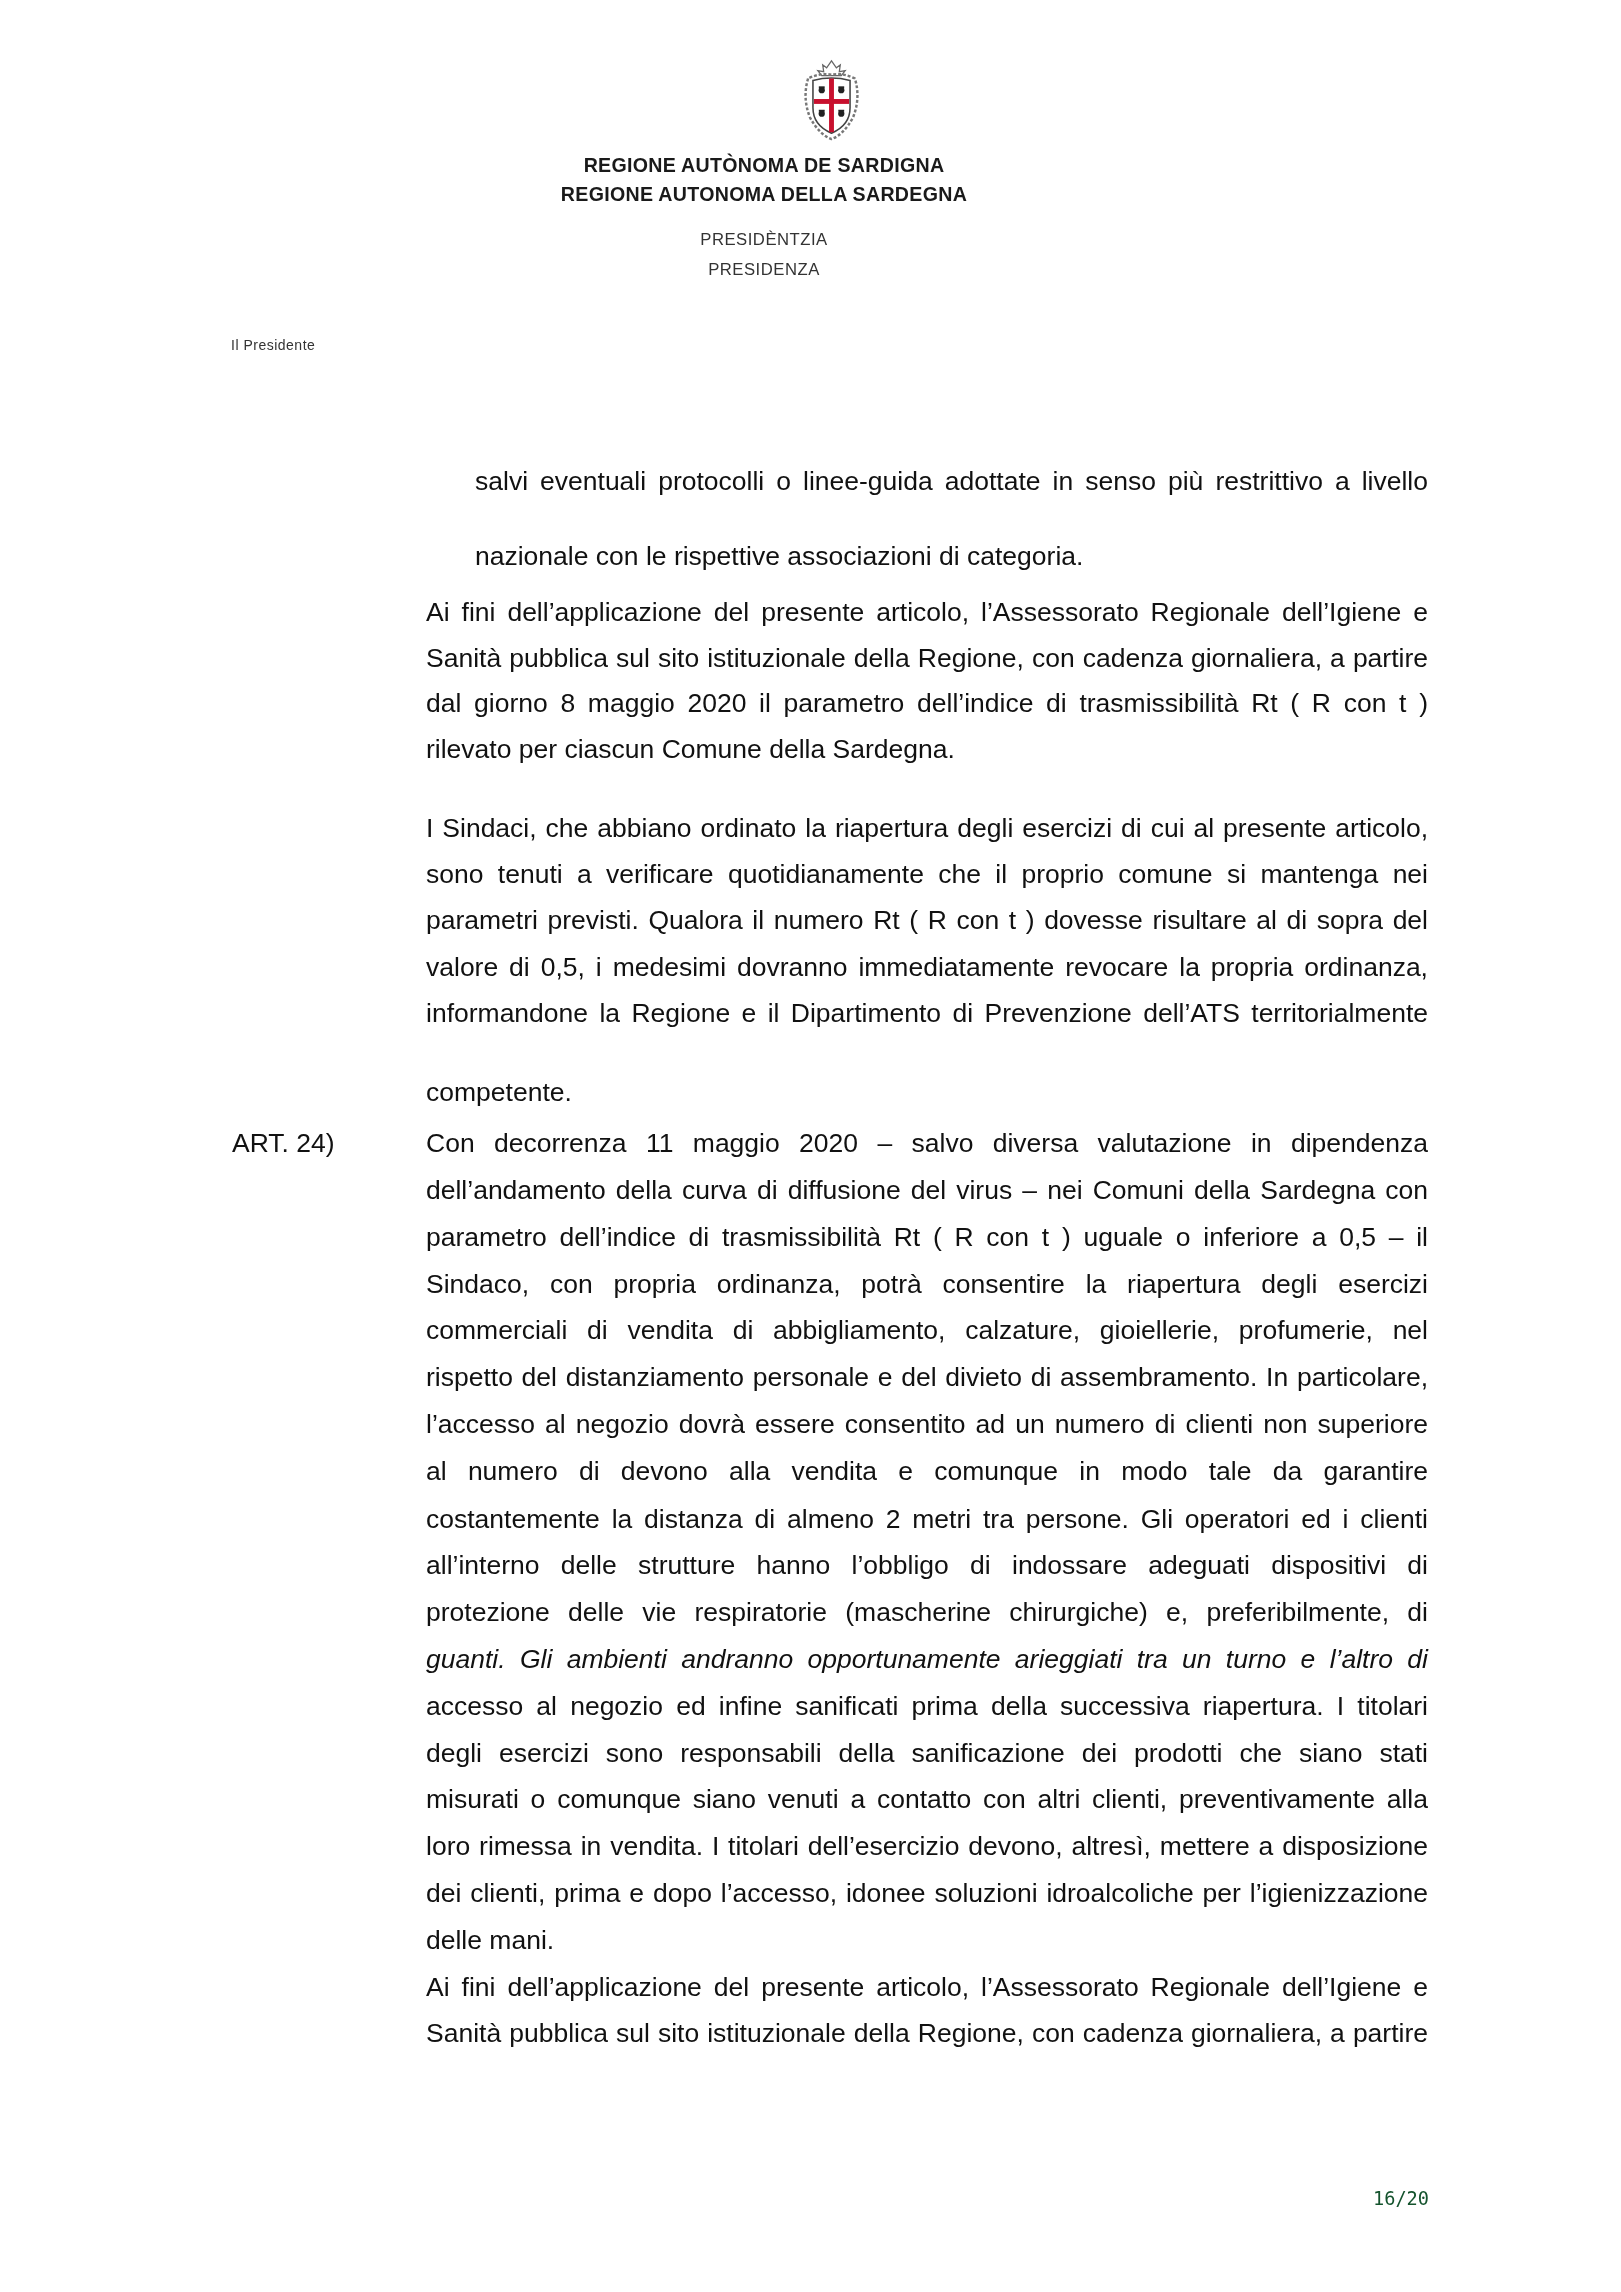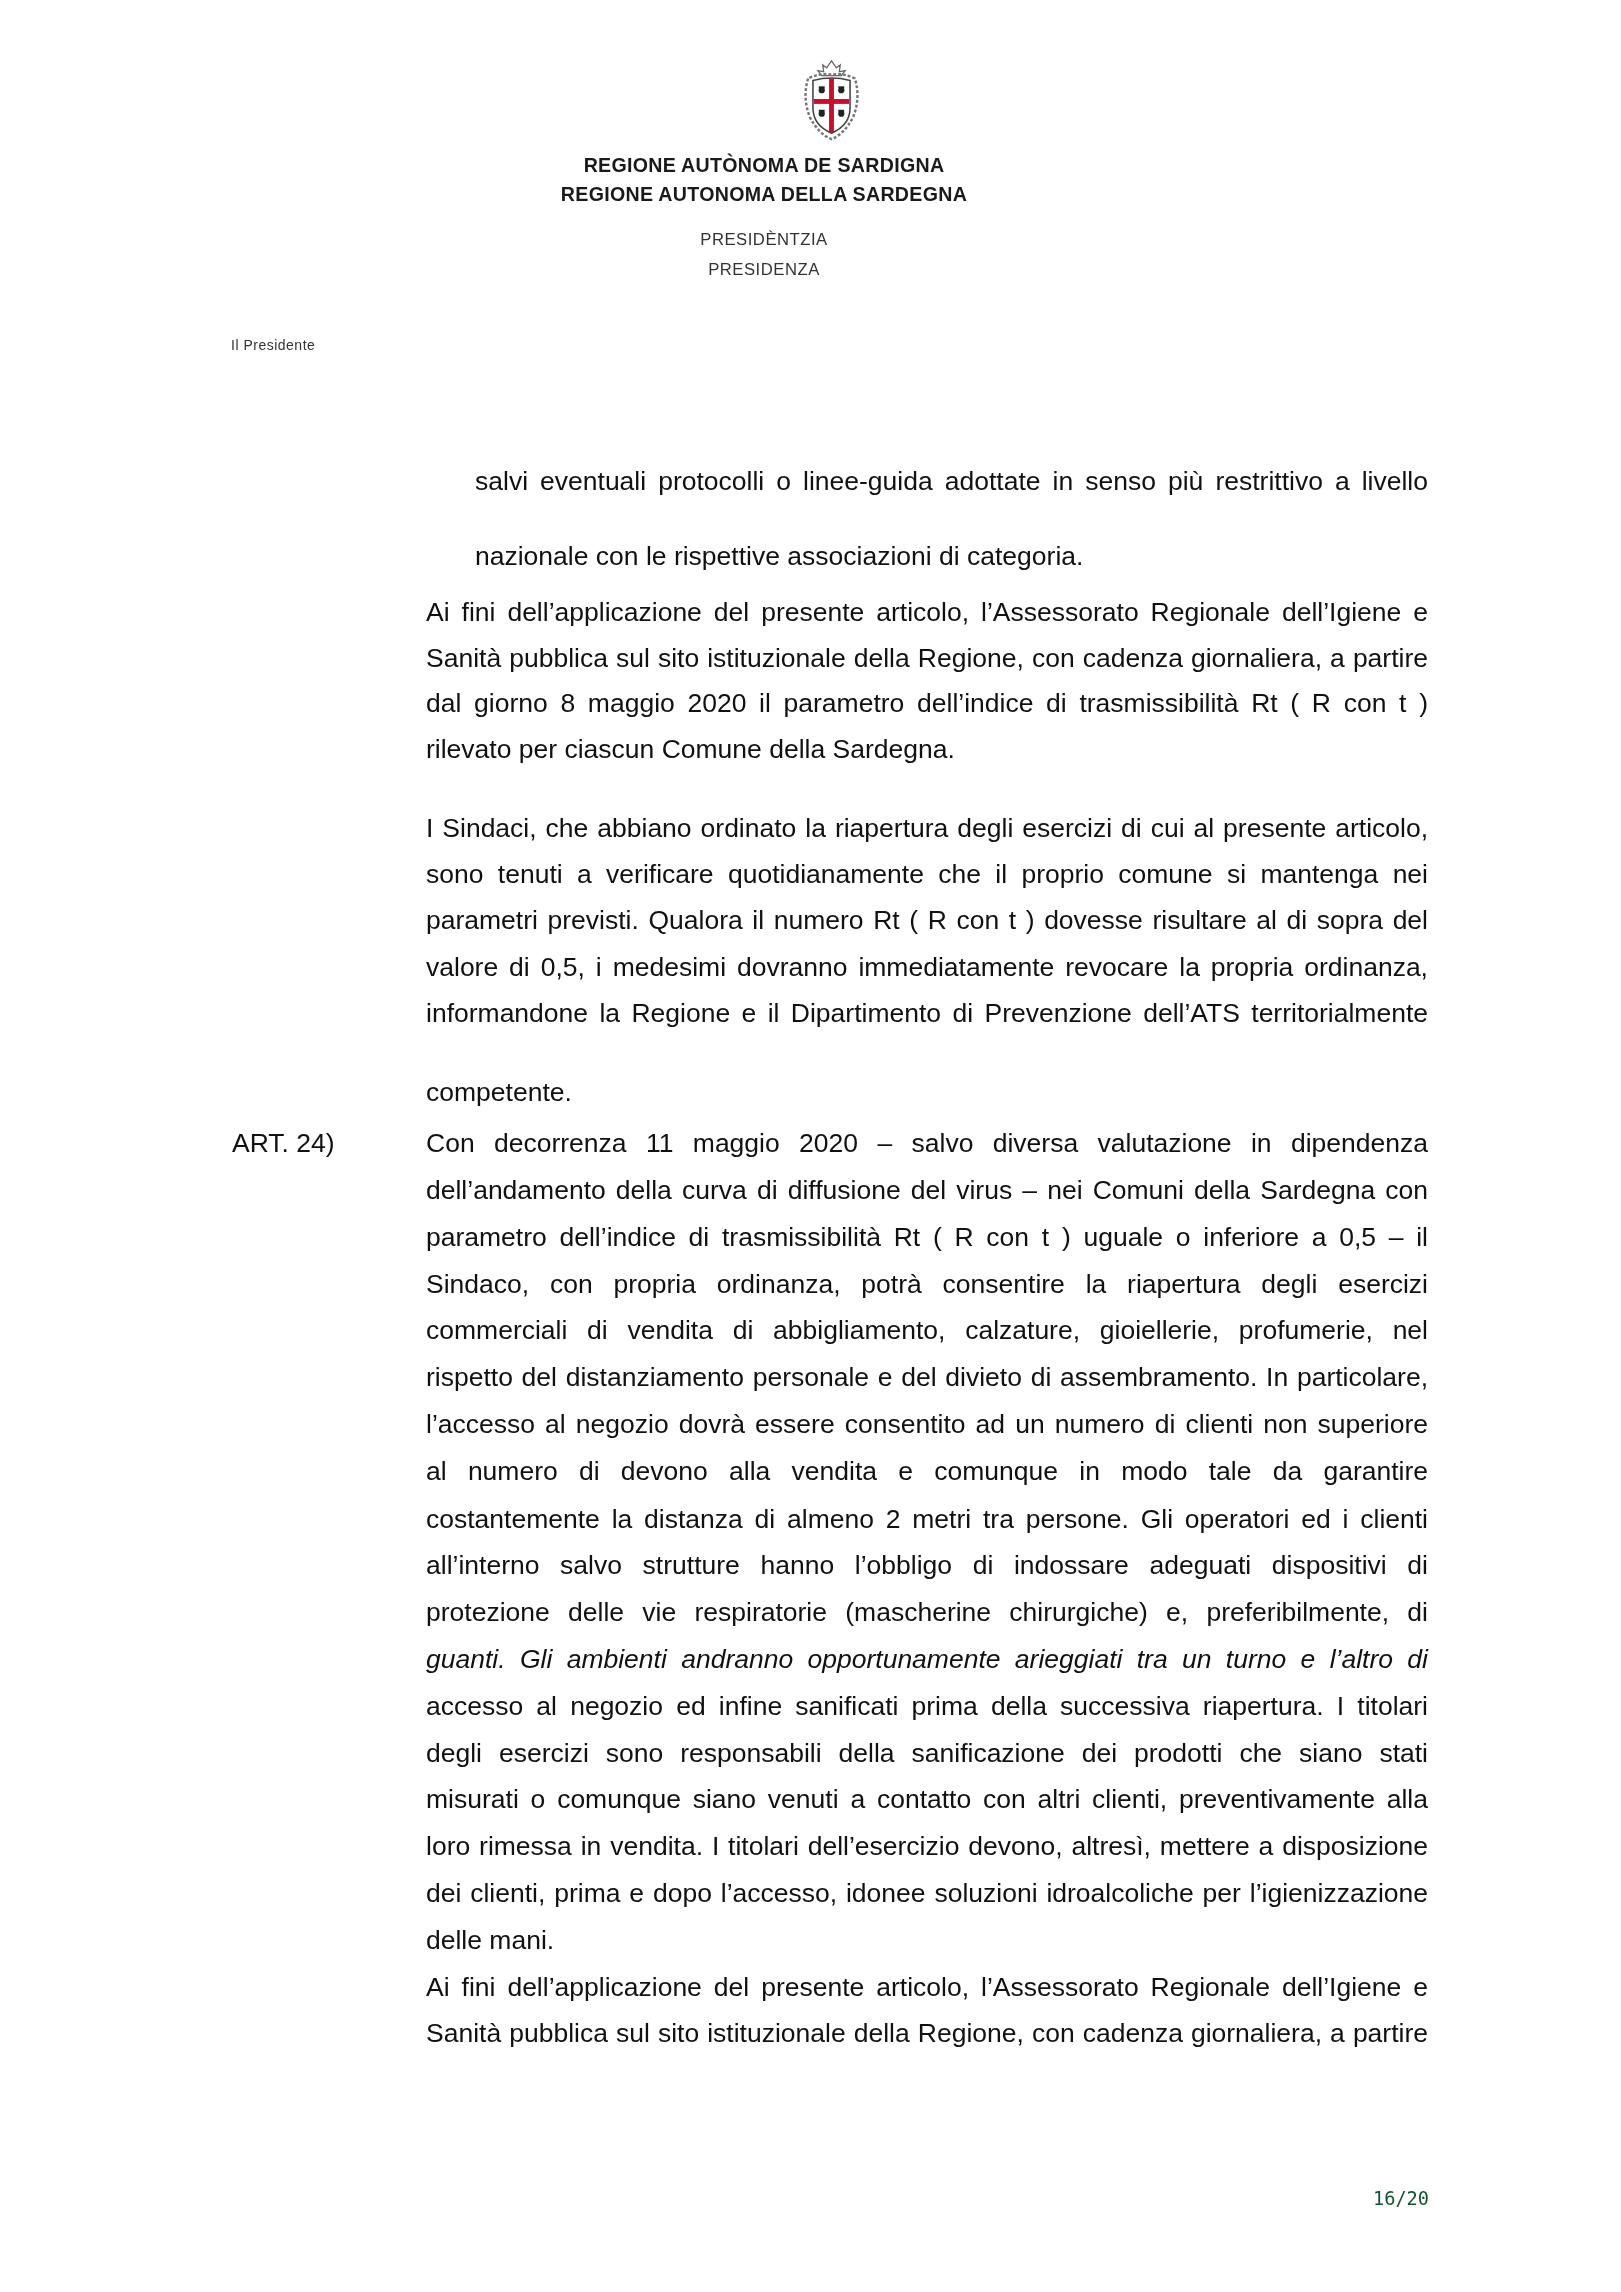--- a/index.html
+++ b/index.html
@@ -74,21 +74,21 @@
   <div id="art-label" class="abs" style="top:1129px">ART. 24)</div>
   <div class="line main" style="top: 1129px; white-space: normal; height: 29px; overflow: visible;">Con decorrenza 11 maggio 2020 – salvo diversa valutazione in dipendenza</div>
   <div class="line main" style="top: 1176px; white-space: normal; height: 29px; overflow: visible;">dell’andamento della curva di diffusione del virus – nei Comuni della Sardegna con</div>
   <div class="line main" style="top: 1223px; white-space: normal; height: 29px; overflow: visible;">parametro dell’indice di trasmissibilità Rt ( R con t ) uguale o inferiore a 0,5 – il</div>
   <div class="line main" style="top: 1270px; white-space: normal; height: 29px; overflow: visible;">Sindaco, con propria ordinanza, potrà consentire la riapertura degli esercizi</div>
   <div class="line main" style="top: 1316px; white-space: normal; height: 29px; overflow: visible;">commerciali di vendita di abbigliamento, calzature, gioiellerie, profumerie, nel</div>
   <div class="line main" style="top: 1363px; white-space: normal; height: 29px; overflow: visible;">rispetto del distanziamento personale e del divieto di assembramento. In particolare,</div>
   <div class="line main" style="top: 1410px; white-space: normal; height: 29px; overflow: visible;">l’accesso al negozio dovrà essere consentito ad un numero di clienti non superiore</div>
   <div class="line main" style="top: 1457px; white-space: normal; height: 29px; overflow: visible;">al numero di devono alla vendita e comunque in modo tale da garantire</div>
   <div class="line main" style="top: 1505px; white-space: normal; height: 29px; overflow: visible;">costantemente la distanza di almeno 2 metri tra persone. Gli operatori ed i clienti</div>
-  <div class="line main" style="top: 1551px; white-space: normal; height: 29px; overflow: visible;">all’interno salvo strutture hanno l’obbligo di indossare adeguati dispositivi di</div>
+  <div class="line main" style="top: 1551px; white-space: normal; height: 29px; overflow: visible;">all’interno delle strutture hanno l’obbligo di indossare adeguati dispositivi di</div>
   <div class="line main" style="top: 1598px; white-space: normal; height: 29px; overflow: visible;">protezione delle vie respiratorie (mascherine chirurgiche) e, preferibilmente, di</div>
   <div class="line main" style="top: 1645px; white-space: normal; height: 29px; overflow: visible; font-style: italic;">guanti. Gli ambienti andranno opportunamente arieggiati tra un turno e l’altro di</div>
   <div class="line main" style="top: 1692px; white-space: normal; height: 29px; overflow: visible;">accesso al negozio ed infine sanificati prima della successiva riapertura. I titolari</div>
   <div class="line main" style="top: 1739px; white-space: normal; height: 29px; overflow: visible;">degli esercizi sono responsabili della sanificazione dei prodotti che siano stati</div>
   <div class="line main" style="top: 1785px; white-space: normal; height: 29px; overflow: visible;">misurati o comunque siano venuti a contatto con altri clienti, preventivamente alla</div>
   <div class="line main" style="top: 1832px; white-space: normal; height: 29px; overflow: visible;">loro rimessa in vendita. I titolari dell’esercizio devono, altresì, mettere a disposizione</div>
   <div class="line main" style="top: 1879px; white-space: normal; height: 29px; overflow: visible;">dei clienti, prima e dopo l’accesso, idonee soluzioni idroalcoliche per l’igienizzazione</div>
   <div class="line main last" style="top: 1926px; white-space: normal; height: 29px; overflow: visible;">delle mani.</div>
 
   <div class="line main" style="top: 1973px; white-space: normal; height: 29px; overflow: visible;">Ai fini dell’applicazione del presente articolo, l’Assessorato Regionale dell’Igiene e</div>

